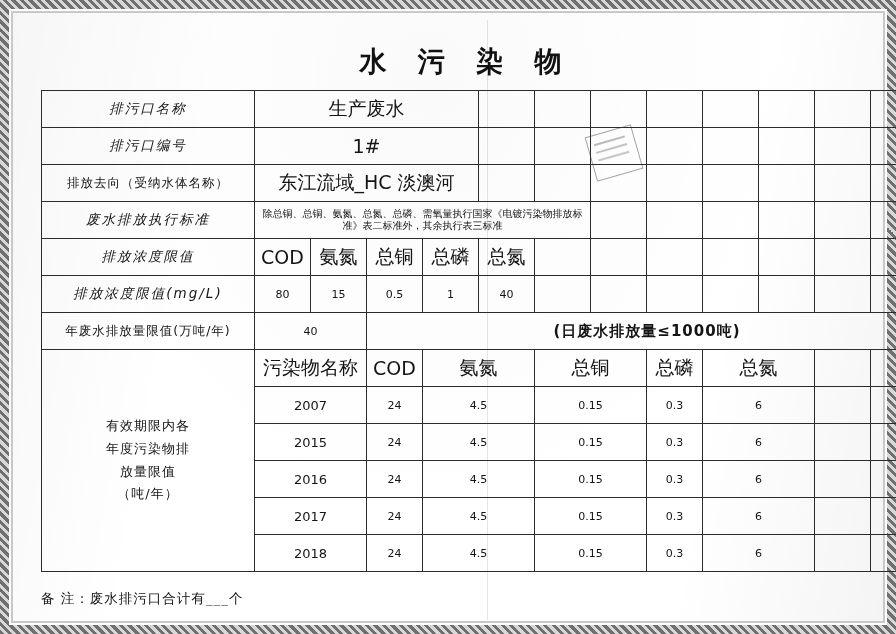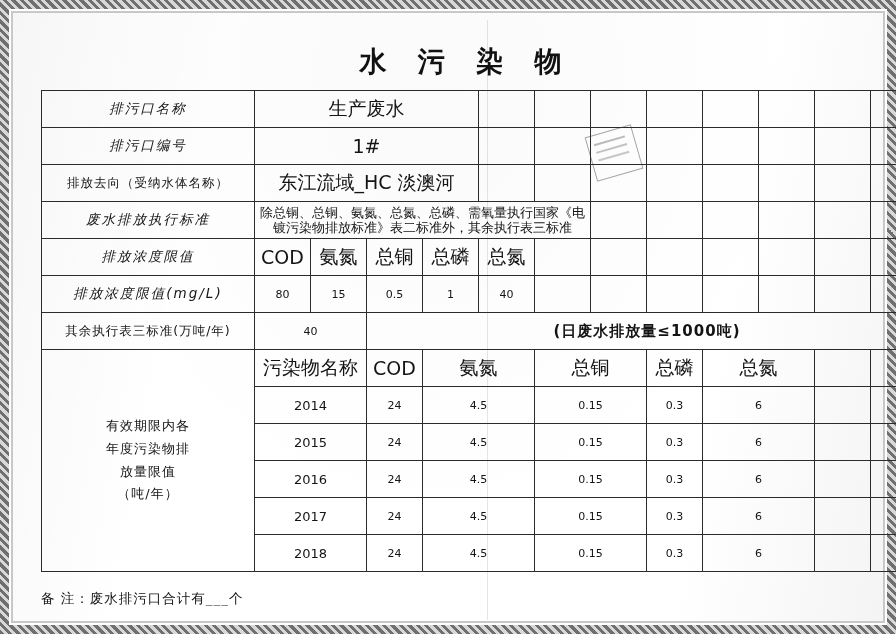--- a/index.html
+++ b/index.html
@@ -109,21 +109,21 @@
     font-family: "DejaVu Serif", serif;
   }
   .num {
     font-size: 11px;
     font-family: "DejaVu Serif", serif;
   }
   .blank { }
 
   .std-cell {
     text-align: left;
-    font-size: 13px;
+    font-size: 10px;
     line-height: 1.18;
     padding: 2px 4px;
     font-family: "DejaVu Sans", sans-serif;
     letter-spacing: 0px;
   }
 
   .note-big {
     font-family: "DejaVu Serif", serif;
     font-size: 15px;
     font-weight: bold;
@@ -279,21 +279,21 @@
       <td class="blank"></td>
       <td class="blank"></td>
       <td class="blank"></td>
       <td class="blank"></td>
       <td class="blank"></td>
       <td class="blank"></td>
       <td class="blank"></td>
     </tr>
 
     <tr>
-      <td class="lbl-sm">其余执行表三标准(万吨/年)</td>
+      <td class="lbl-sm">年废水排放量限值(万吨/年)</td>
       <td class="num" colspan="2">40</td>
       <td class="note-big" colspan="10">(日废水排放量≤1000吨)</td>
     </tr>
 
     <tr>
       <td class="vert-label" rowspan="6">
         <div>有效期限内各</div>
         <div>年度污染物排</div>
         <div>放量限值</div>
         <div>（吨/年）</div>
@@ -302,21 +302,21 @@
       <td class="val">COD</td>
       <td class="val" colspan="2">氨氮</td>
       <td class="val" colspan="2">总铜</td>
       <td class="val">总磷</td>
       <td class="val" colspan="2">总氮</td>
       <td class="blank"></td>
       <td class="blank"></td>
     </tr>
 
     <tr>
-      <td class="hand" colspan="2">2014</td>
+      <td class="hand" colspan="2">2007</td>
       <td class="num">24</td>
       <td class="num" colspan="2">4.5</td>
       <td class="num" colspan="2">0.15</td>
       <td class="num">0.3</td>
       <td class="num" colspan="2">6</td>
       <td class="blank"></td>
       <td class="blank"></td>
     </tr>
 
     <tr>

